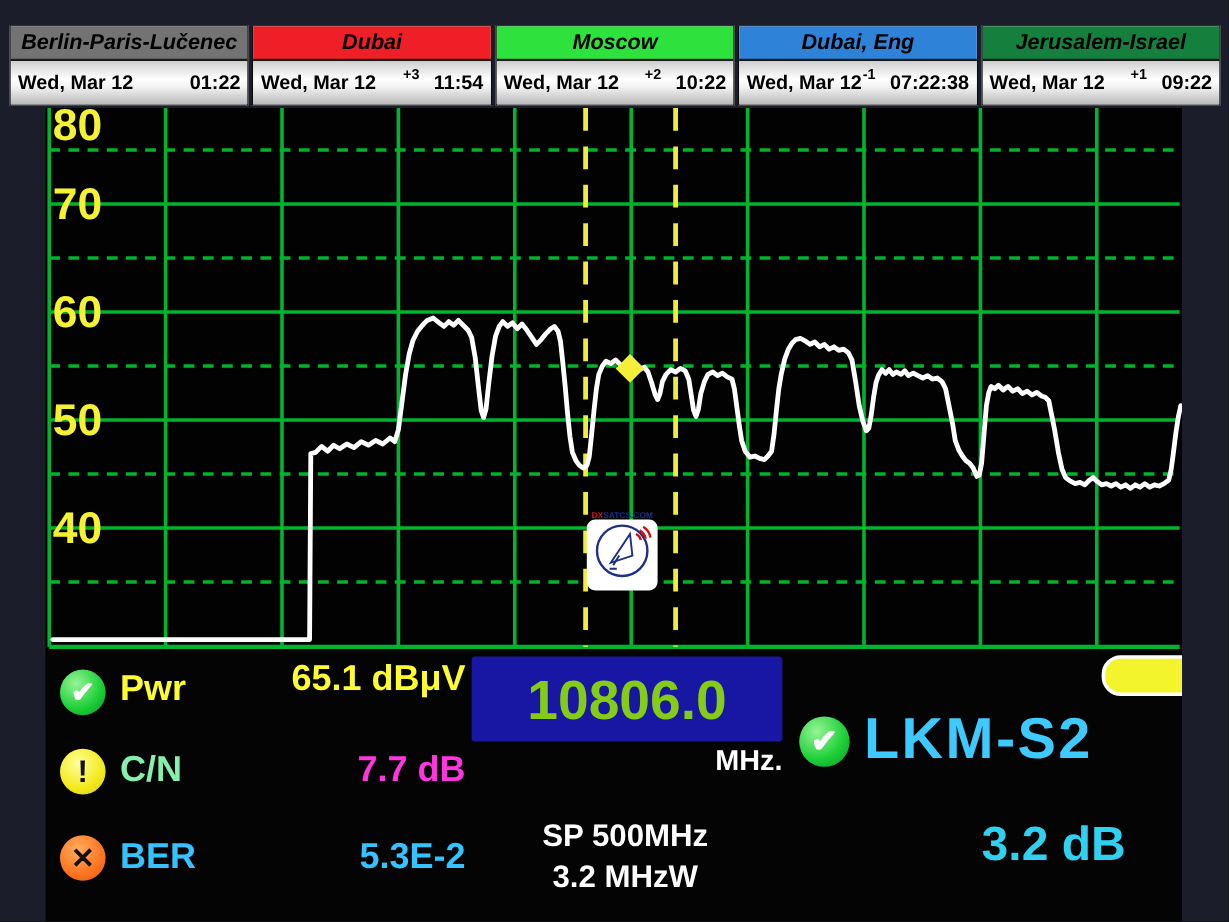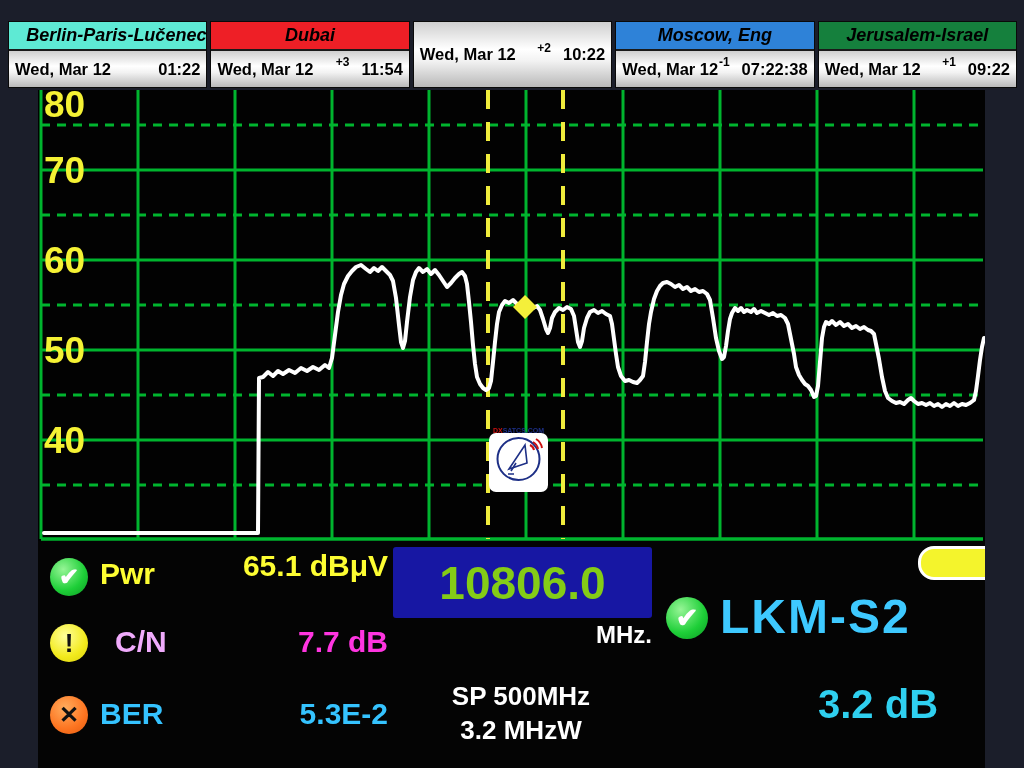--- a/index.html
+++ b/index.html
@@ -52,21 +52,21 @@
   .pill-button{position:absolute;left:880px;top:5px;width:130px;height:28px;
     border:3px solid #fff;border-radius:16px;}
 </style>
 </head>
 <body>
 
 <div class="screen">
 
   <div class="clockbar">
     <div class="clock">
-      <div class="clock-header" style="background: #5eead4; justify-content: flex-end;">
+      <div class="clock-header" style="background: #737373;">
         <span class="clock-city">Berlin-Paris-Lučenec</span>
       </div>
       <div class="clock-body">
         <span class="clock-date">Wed, Mar 12</span>
         <span class="clock-offset"></span>
         <span class="clock-time">01:22</span>
       </div>
     </div>
 
     <div class="clock">
@@ -74,30 +74,33 @@
         <span class="clock-city">Dubai</span>
       </div>
       <div class="clock-body">
         <span class="clock-date">Wed, Mar 12</span>
         <span class="clock-offset">+3</span>
         <span class="clock-time">11:54</span>
       </div>
     </div>
 
     <div class="clock">
+      <div class="clock-header" style="background: rgb(46, 226, 62);">
+        <span class="clock-city">Moscow</span>
+      </div>
       <div class="clock-body">
         <span class="clock-date">Wed, Mar 12</span>
         <span class="clock-offset">+2</span>
         <span class="clock-time">10:22</span>
       </div>
     </div>
 
     <div class="clock">
       <div class="clock-header" style="background: rgb(46, 130, 216);">
-        <span class="clock-city">Moscow, Eng</span>
+        <span class="clock-city">Dubai, Eng</span>
       </div>
       <div class="clock-body">
         <span class="clock-date">Wed, Mar 12</span>
         <span class="clock-offset">-1</span>
         <span class="clock-time">07:22:38</span>
       </div>
     </div>
 
     <div class="clock">
       <div class="clock-header" style="background: #15803d;">
@@ -159,21 +162,21 @@
     <div class="licon licon-check" style="left:12px;top:17px;">✔</div>
     <div class="rlabel" style="left:62px;top:16px;color:#fdfd32;">Pwr</div>
     <div class="rvalue" style="left:150px;top:8px;color:#fdfd32;">65.1 dBμV</div>
 
     <div class="freq-box">
       <span>10806.0</span>
     </div>
     <div class="freq-unit">MHz.</div>
 
     <div class="licon licon-warn" style="left:12px;top:83px;">!</div>
-    <div class="rlabel" style="left:62px;top:84px;color:#f0abfc;margin-left:15px;">C/N</div>
+    <div class="rlabel" style="left:62px;top:84px;color:#86efac;">C/N</div>
     <div class="rvalue" style="left:150px;top:84px;color:#ff35e0;">7.7 dB</div>
 
     <div class="licon licon-cross" style="left:12px;top:155px;">✕</div>
     <div class="rlabel" style="left:62px;top:156px;color:#35c3ff;">BER</div>
     <div class="rvalue" style="left:150px;top:156px;color:#35c3ff;">5.3E-2</div>
 
     <div class="sp-line" style="top:140px;">SP 500MHz</div>
     <div class="sp-line" style="top:174px;">3.2 MHzW</div>
 
     <div class="licon licon-check lkm-icon">✔</div>

